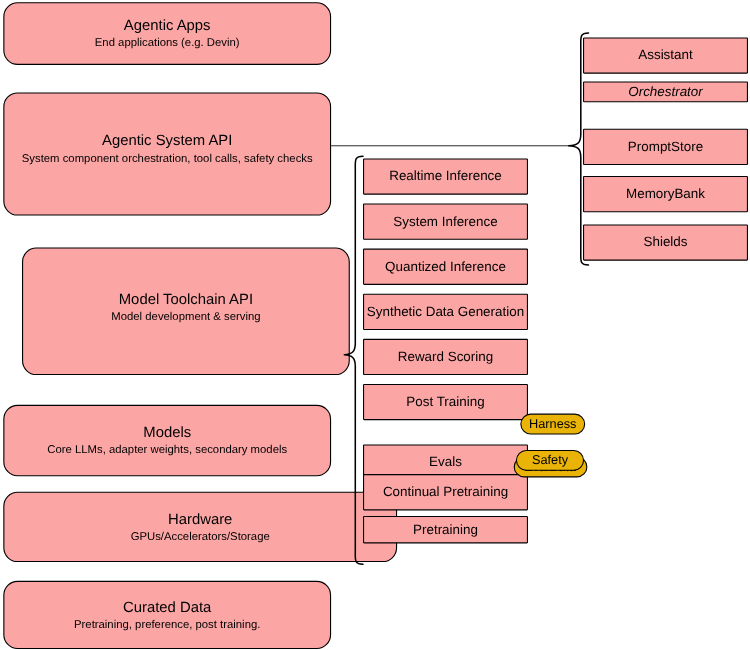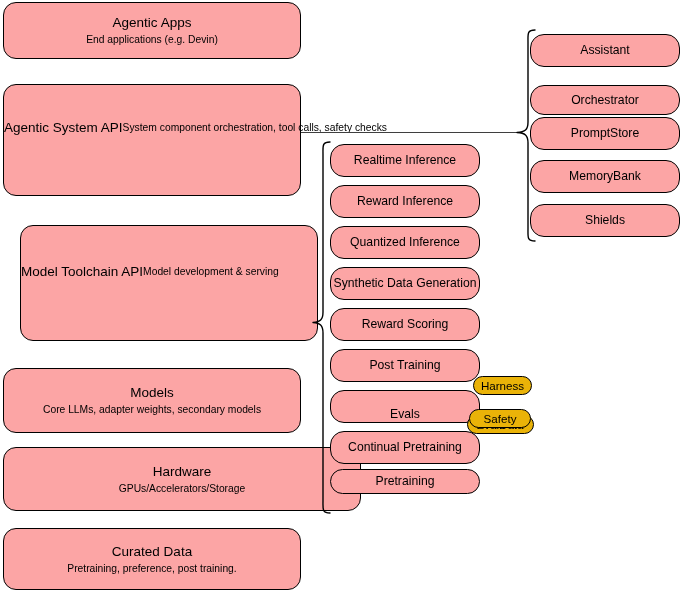--- a/index.html
+++ b/index.html
@@ -56,27 +56,27 @@
     white-space: nowrap;
   }
 
   
   .layer.band {
     justify-content: flex-start;
   }
   .layer.band .inner {
     width: 100%;
     display: flex;
-    flex-direction: row;
-    align-items: flex-start;
+    flex-direction: column;
+    align-items: center;
   }
 
   
   .pillbox {
-    border-radius: 14px;
+    border-radius: 1px;
     font-size: 12.2px;
     line-height: 15px;
     white-space: nowrap;
   }
 
   
   .capsule {
     position: absolute;
     box-sizing: border-box;
     border: 1.4px solid #000000;
@@ -156,35 +156,35 @@
              C 13 180, 10 182, 3 182.5
              C 10 183, 13 185, 13 193
              L 13 361
              C 13 369, 12 373, 20 373"></path>
   </svg>
 
   <div class="node pillbox" style="left:330px; top:144px; width:150px; height:33px;">
     <span>Realtime Inference</span>
   </div>
   <div class="node pillbox" style="left:330px; top:185px; width:150px; height:33px;">
-    <span>Reward Inference</span>
+    <span>System Inference</span>
   </div>
   <div class="node pillbox" style="left:330px; top:226px; width:150px; height:33px;">
     <span>Quantized Inference</span>
   </div>
   <div class="node pillbox" style="left:330px; top:267px; width:150px; height:33px;">
     <span>Synthetic Data Generation</span>
   </div>
   <div class="node pillbox" style="left:330px; top:308px; width:150px; height:33px;">
     <span>Reward Scoring</span>
   </div>
   <div class="node pillbox" style="left:330px; top:349px; width:150px; height:33px;">
     <span>Post Training</span>
   </div>
-  <div class="node pillbox" style="left:330px; top:390px; width:150px; height:33px;justify-content:flex-end;">
+  <div class="node pillbox" style="left:330px; top:404px; width:150px; height:33px;">
     <span>Evals</span>
   </div>
   <div class="node pillbox" style="left:330px; top:431px; width:150px; height:33px;">
     <span>Continual Pretraining</span>
   </div>
   <div class="node pillbox" style="left:330px; top:469px; width:150px; height:25px;">
     <span>Pretraining</span>
   </div>
 
   <div class="capsule" style="left:473px; top:376px; width:59px; height:19px;">
@@ -203,21 +203,21 @@
              L 14 94
              C 14 102, 11 104, 3 104.5
              C 11 105, 14 107, 14 115
              L 14 201
              C 14 209, 13 213, 21 213"></path>
   </svg>
 
   <div class="node pillbox" style="left:530px; top:34px; width:150px; height:33px;">
     <span>Assistant</span>
   </div>
-  <div class="node pillbox" style="left:530px; top:85px; width:150px; height:30px;">
+  <div class="node pillbox" style="left:530px; top:74px; width:150px; height:19px;font-style:italic;">
     <span>Orchestrator</span>
   </div>
   <div class="node pillbox" style="left:530px; top:117px; width:150px; height:33px;">
     <span>PromptStore</span>
   </div>
   <div class="node pillbox" style="left:530px; top:160px; width:150px; height:33px;">
     <span>MemoryBank</span>
   </div>
   <div class="node pillbox" style="left:530px; top:204px; width:150px; height:33px;">
     <span>Shields</span>

